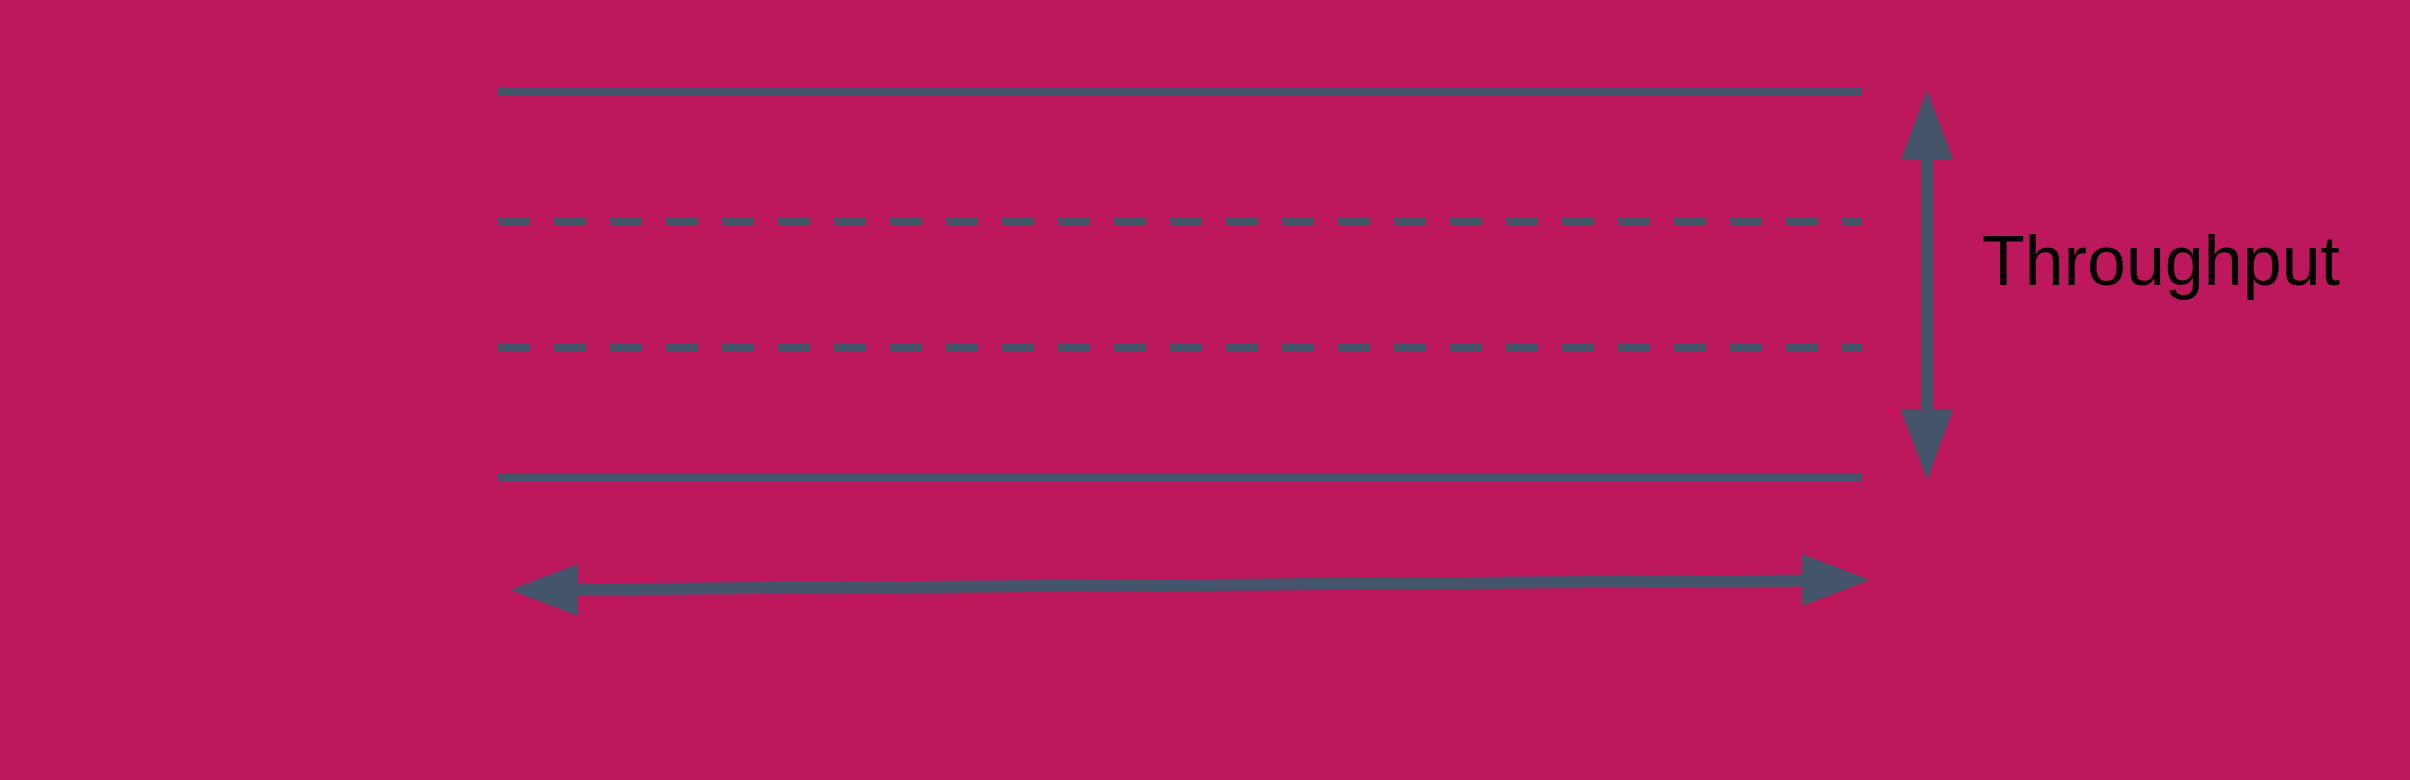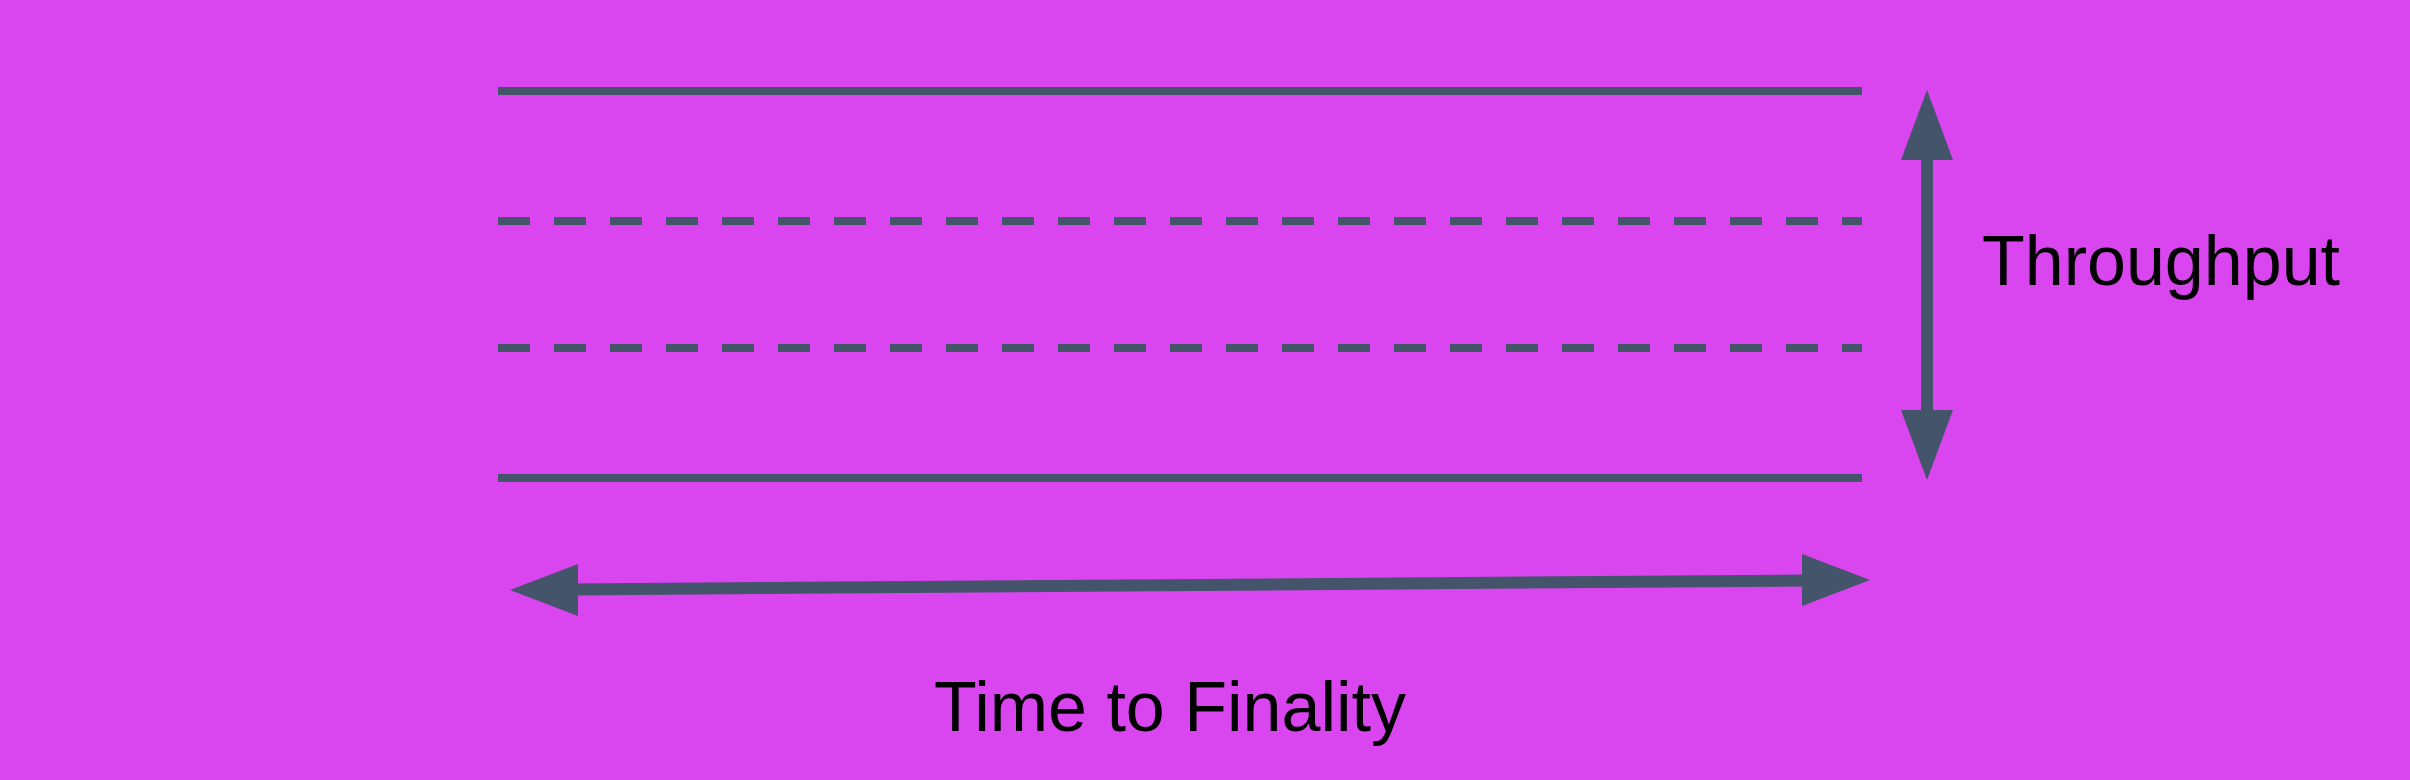--- a/index.html
+++ b/index.html
@@ -5,21 +5,21 @@
   html, body {
     margin: 0;
     padding: 0;
     background: #ffffff;
     font-family: "Liberation Sans", sans-serif;
   }
   .canvas {
     position: relative;
     width: 2410px;
     height: 780px;
-    background: #d946ef;
+    background: #be185d;
     overflow: hidden;
   }
   .diagram-svg {
     position: absolute;
     left: 0;
     top: 0;
     width: 2410px;
     height: 780px;
   }
   .label {
@@ -61,15 +61,14 @@
 
     <g>
       <line x1="572" y1="589.5" x2="1806" y2="580.5" stroke-width="12" stroke="#44546A"></line>
       <polygon points="510,590 578,564 578,616" fill="#44546A"></polygon>
       <polygon points="1870,580 1802,554 1802,606" fill="#44546A"></polygon>
     </g>
   </svg>
 
   <div class="label label-throughput">Throughput</div>
 
-  <div class="label label-time-to-finality">Time to Finality</div>
 
 </div>
 
 </body></html>

